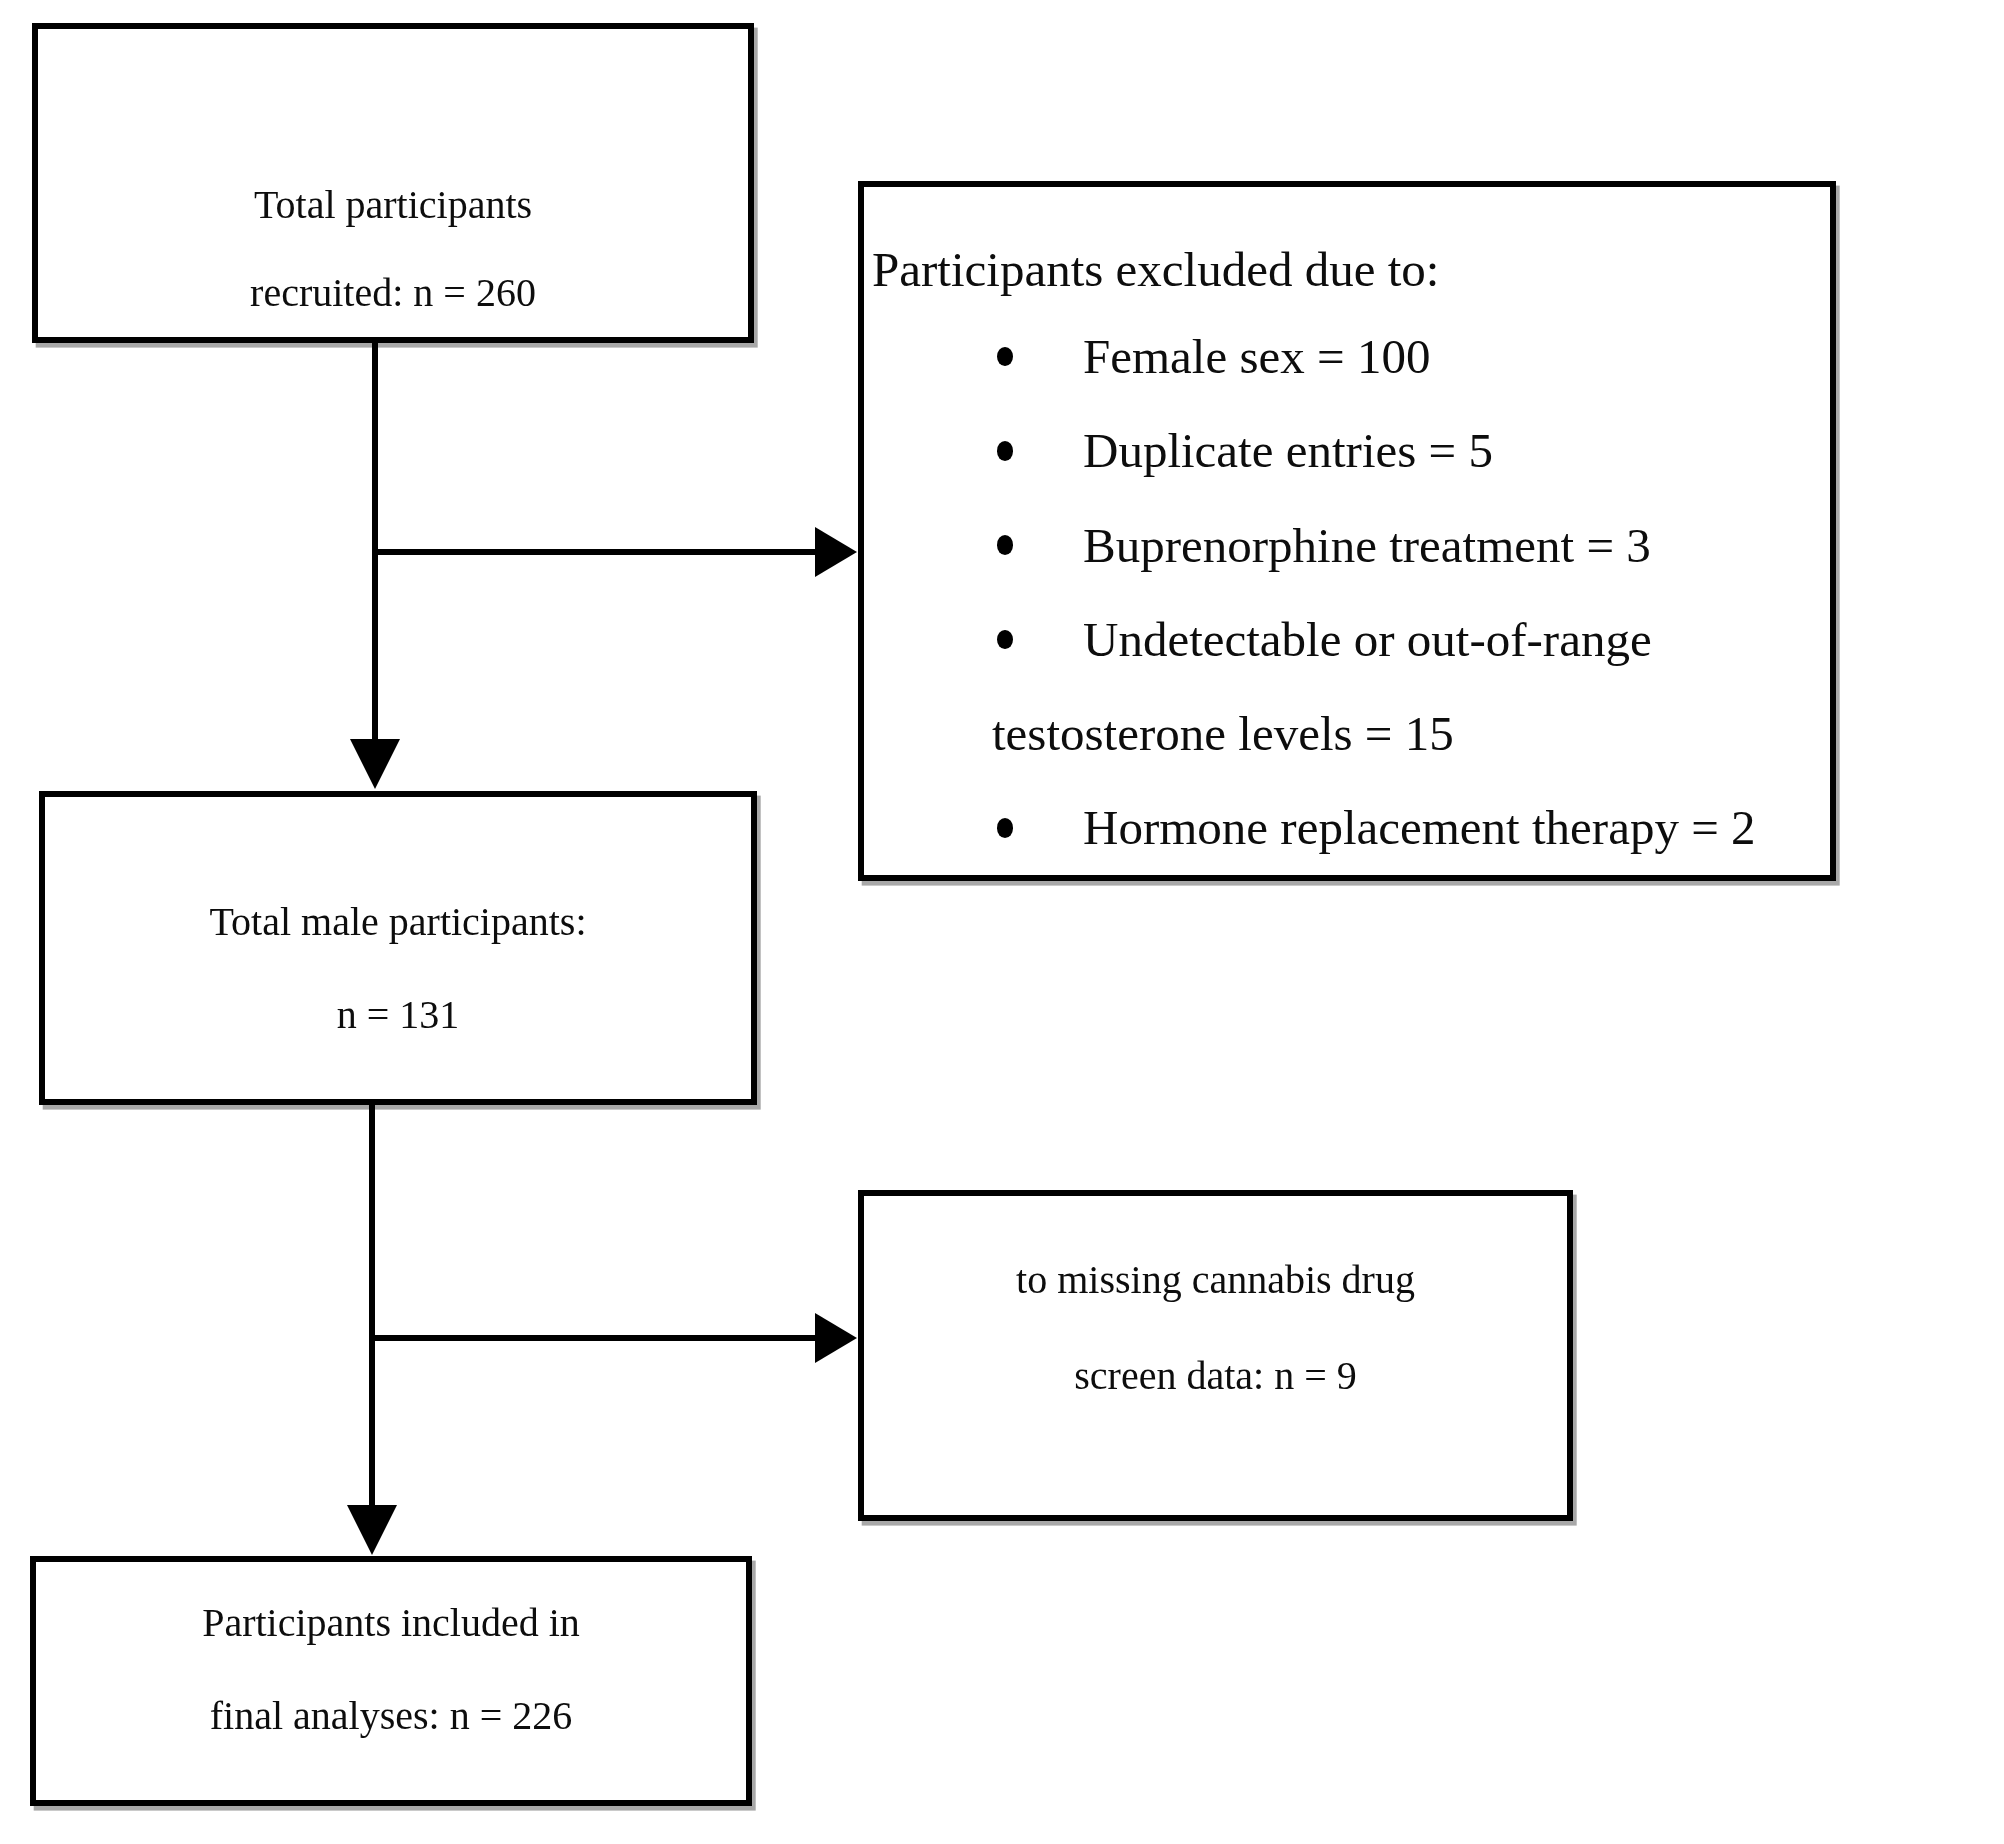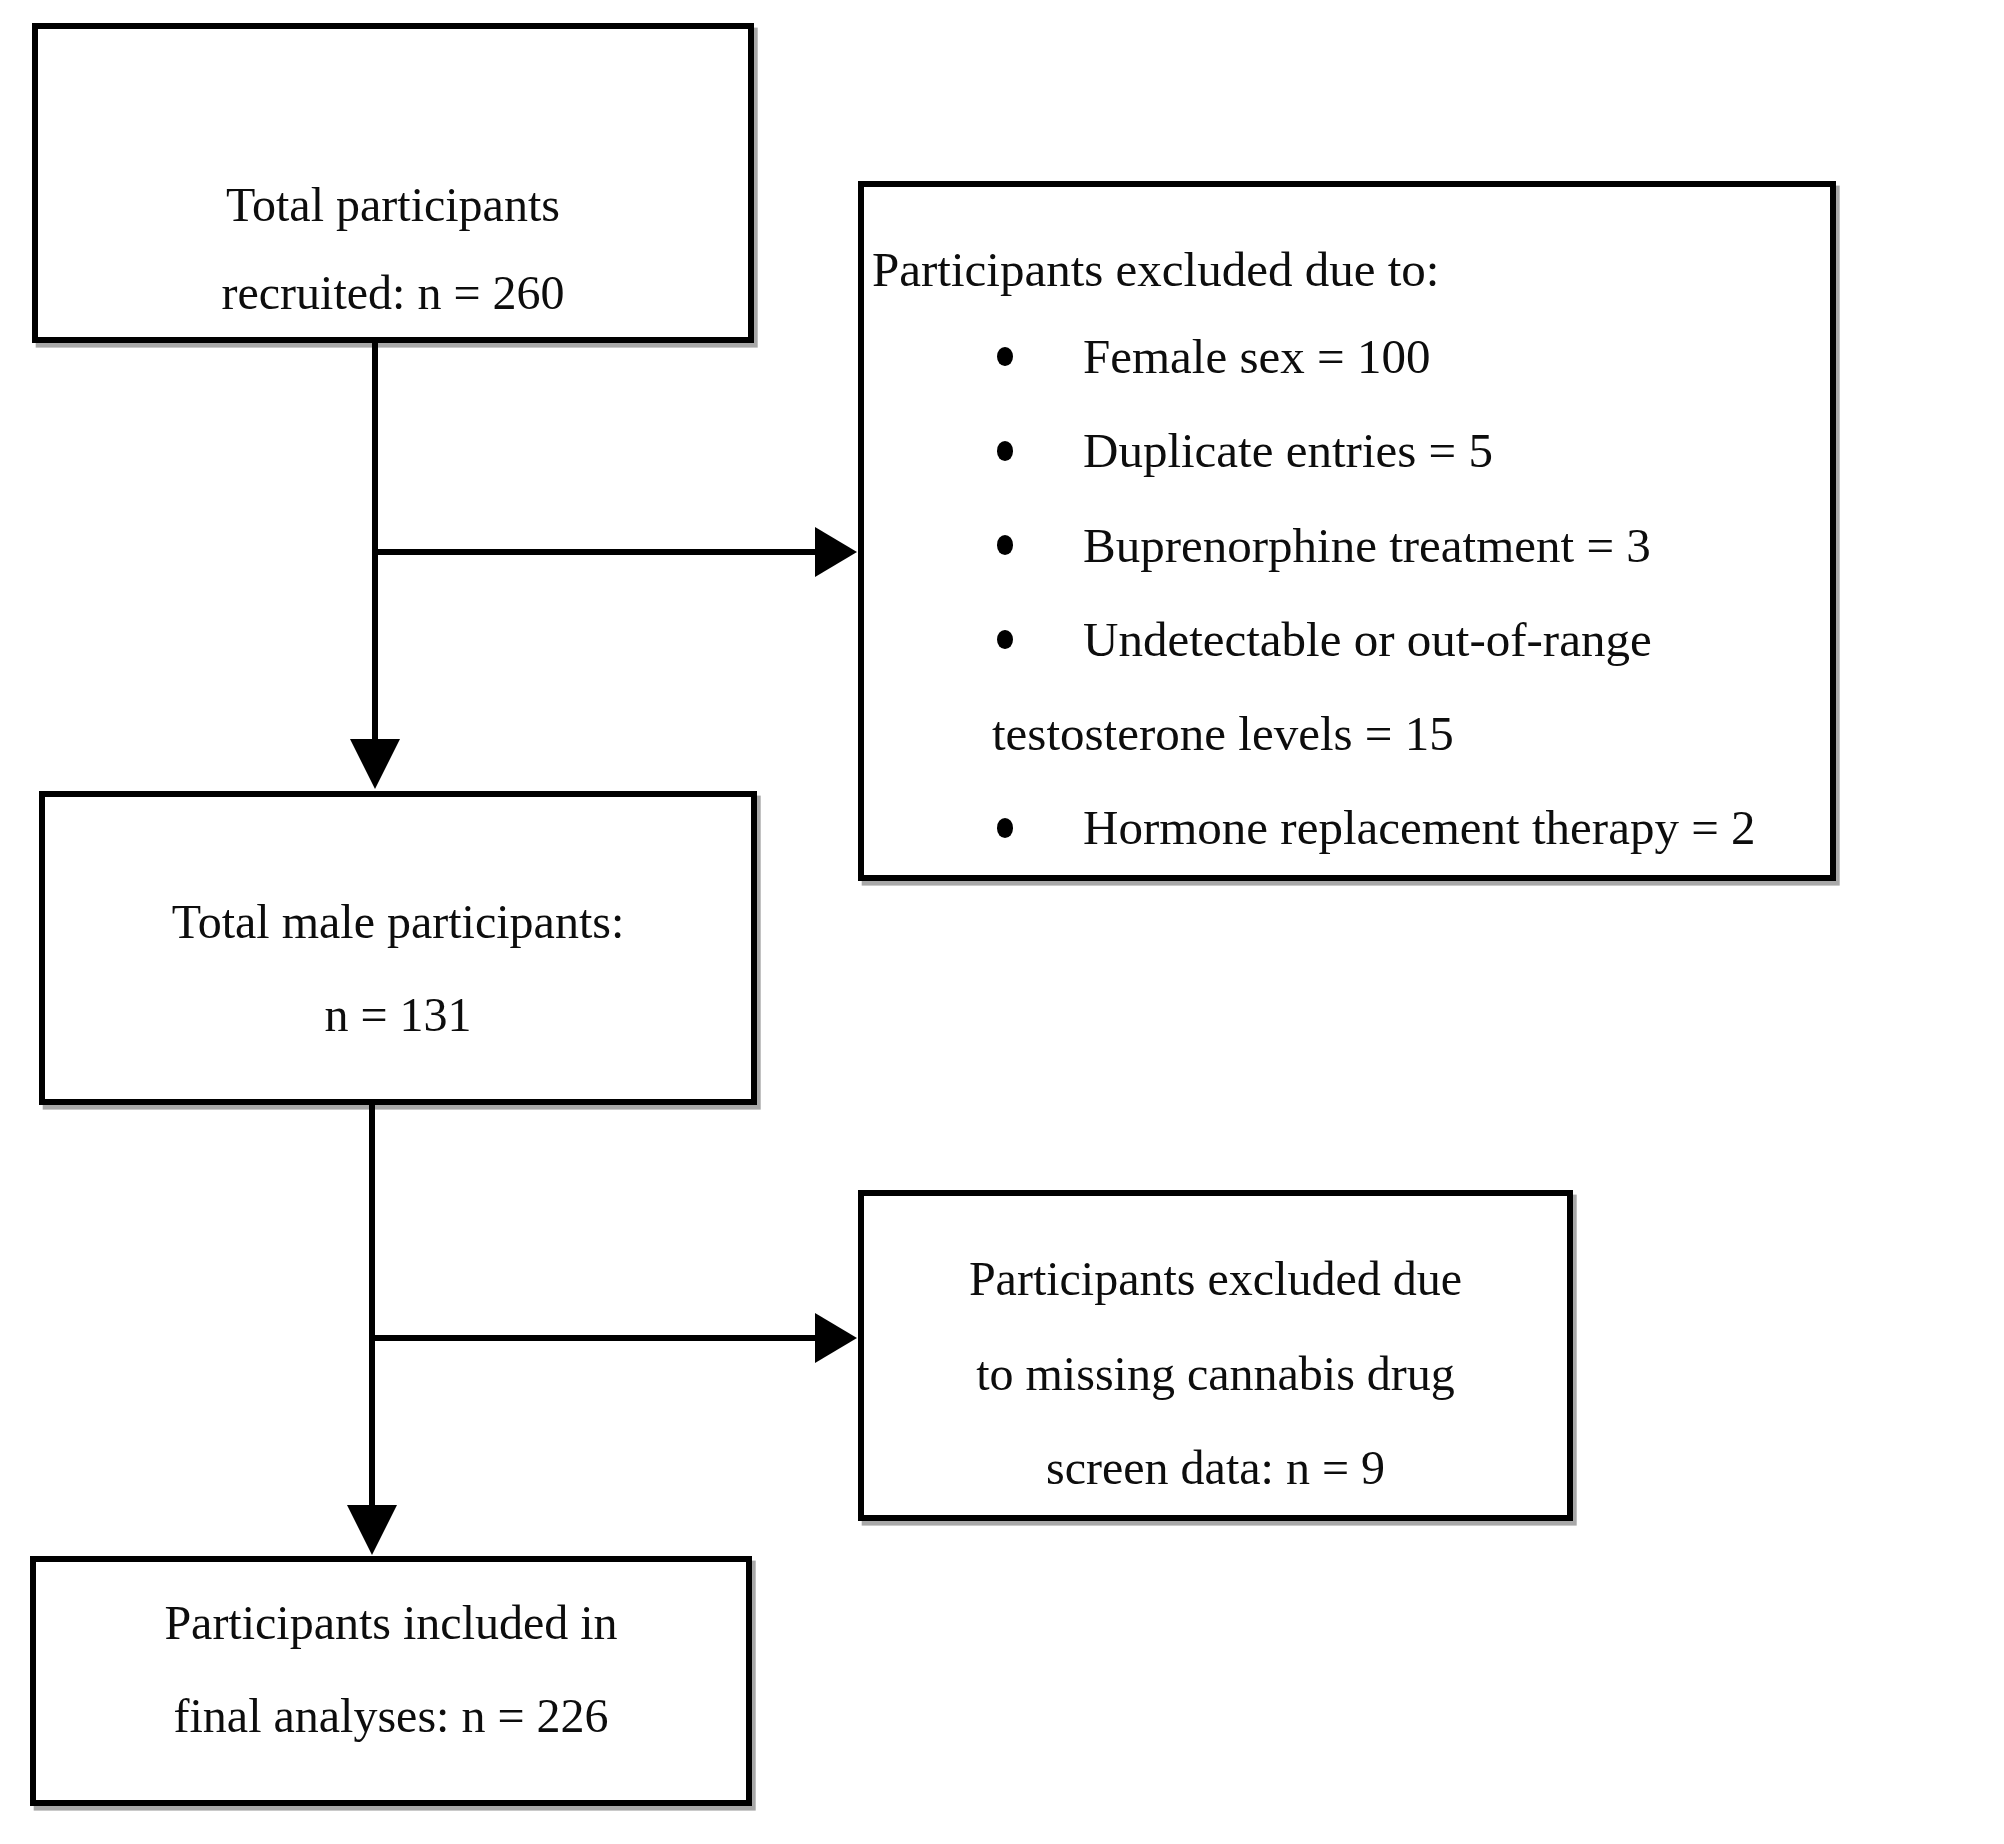--- a/index.html
+++ b/index.html
@@ -20,21 +20,21 @@
     box-shadow: 3.7px 4.6px 0 #a8a8a8;
     display: flex;
     flex-direction: column;
     align-items: stretch;
   }
   .tline {
     height: 93px;
     display: flex;
     align-items: center;
     justify-content: center;
-    font-size: 48px;
+    font-size: 40px;
     white-space: nowrap;
   }
   
   #box-total-recruited   { left: 32px;  top: 23px;   width: 722px;  height: 320px; padding-top: 131px; }
   #box-total-male        { left: 39px;  top: 791px;  width: 718px;  height: 314px; padding-top: 78px; }
   #box-final-analyses    { left: 30px;  top: 1556px; width: 722px;  height: 250px; padding-top: 14px; }
   
   #box-exclusions        { left: 858px; top: 181px;  width: 978px; height: 700px; padding: 42px 0 0 8px; }
   #box-cannabis-excluded { left: 858px; top: 1190px; width: 715px;  height: 331px; padding-top: 35px; }
   #box-cannabis-excluded .tline { height: 96px; }
@@ -122,21 +122,20 @@
       <span class="b-text">Hormone replacement therapy = 2</span>
     </div>
   </div>
 
   <div class="box" id="box-total-male">
     <div class="tline">Total male participants:</div>
     <div class="tline">n = 131</div>
   </div>
 
   <div class="box" id="box-cannabis-excluded">
-    <div class="tline">Participants excluded due</div>
     <div class="tline">to missing cannabis drug</div>
     <div class="tline">screen data: n = 9</div>
   </div>
 
   <div class="box" id="box-final-analyses">
     <div class="tline">Participants included in</div>
     <div class="tline">final analyses: n = 226</div>
   </div>
 
   <div class="seg" id="connector-recruited-to-male"></div>

